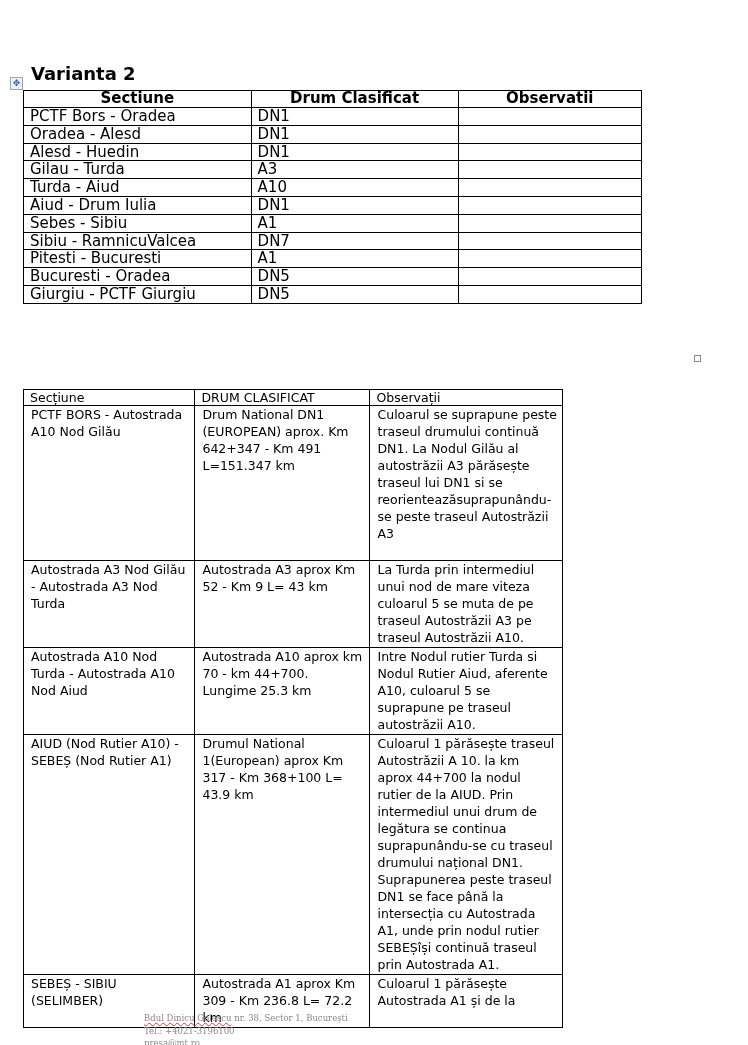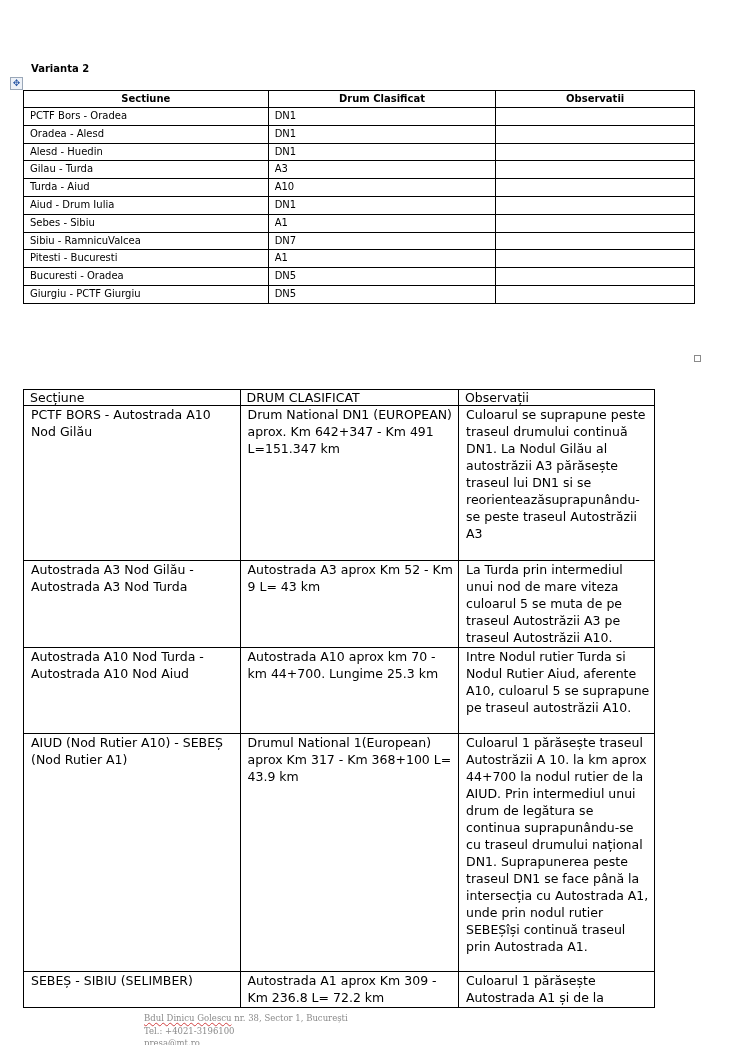--- a/index.html
+++ b/index.html
@@ -1,30 +1,30 @@
 <!DOCTYPE html>
 <html><head>
 <meta charset="utf-8">
 <style>
   html, body { margin:0; padding:0; background:#ffffff; }
   body { width:748px; height:1045px; position:relative; overflow:hidden;
          font-family:"DejaVu Sans", sans-serif; color:#000; }
-  .heading { position:absolute; left:31px; top:63px; font-size:10px; font-weight:bold; }
+  .heading { position:absolute; left:31px; top:63px; font-size:18px; font-weight:bold; }
   .move-handle { position:absolute; left:10px; top:77px; width:11px; height:11px;
                  border:1px solid #9aa7b8; background:#eef2f8; font-size:9px; line-height:10px;
                  text-align:center; color:#2d5aa8; }
   .resize-handle { position:absolute; left:694px; top:355px; width:5px; height:5px;
                    border:1px solid #8a8a8a; background:#fff; }
   table { border-collapse:collapse; position:absolute; }
   td, th { border:1px solid #000; padding:0 0 0 6px; vertical-align:top; text-align:left; }
-  #t1 { left:23px; top:90px; width:672px; font-size:10px; }
+  #t1 { left:23px; top:90px; width:619px; font-size:15px; }
   #t1 th { font-weight:bold; text-align:center; height:16px; line-height:15px; padding:0; }
   #t1 td { height:16.8px; line-height:16px; }
   #t1 col.c1 { width:245px; } #t1 col.c2 { width:228px; } #t1 col.c3 { width:199px; }
-  #t2 { left:23px; top:389px; width:632px; font-size:12.5px; line-height:17px;border-radius:13px; }
+  #t2 { left:23px; top:389px; width:540px; font-size:12.5px; line-height:17px;border-radius:13px; }
   #t2 col.c1 { width:217px; } #t2 col.c2 { width:219px; } #t2 col.c3 { width:196px; }
   #t2 th { font-weight:normal; height:15px; line-height:15px; }
   #t2 td { padding:0 4px 1px 7px; }
   .footer { position:absolute; left:144px; top:1012px; font-family:"DejaVu Serif", serif;
             font-size:8.5px; color:#8a8a8a; line-height:12.5px; }
   .sq { text-decoration:underline wavy #d04040; text-decoration-thickness:1px; }
 </style>
 </head>
 <body>
 

